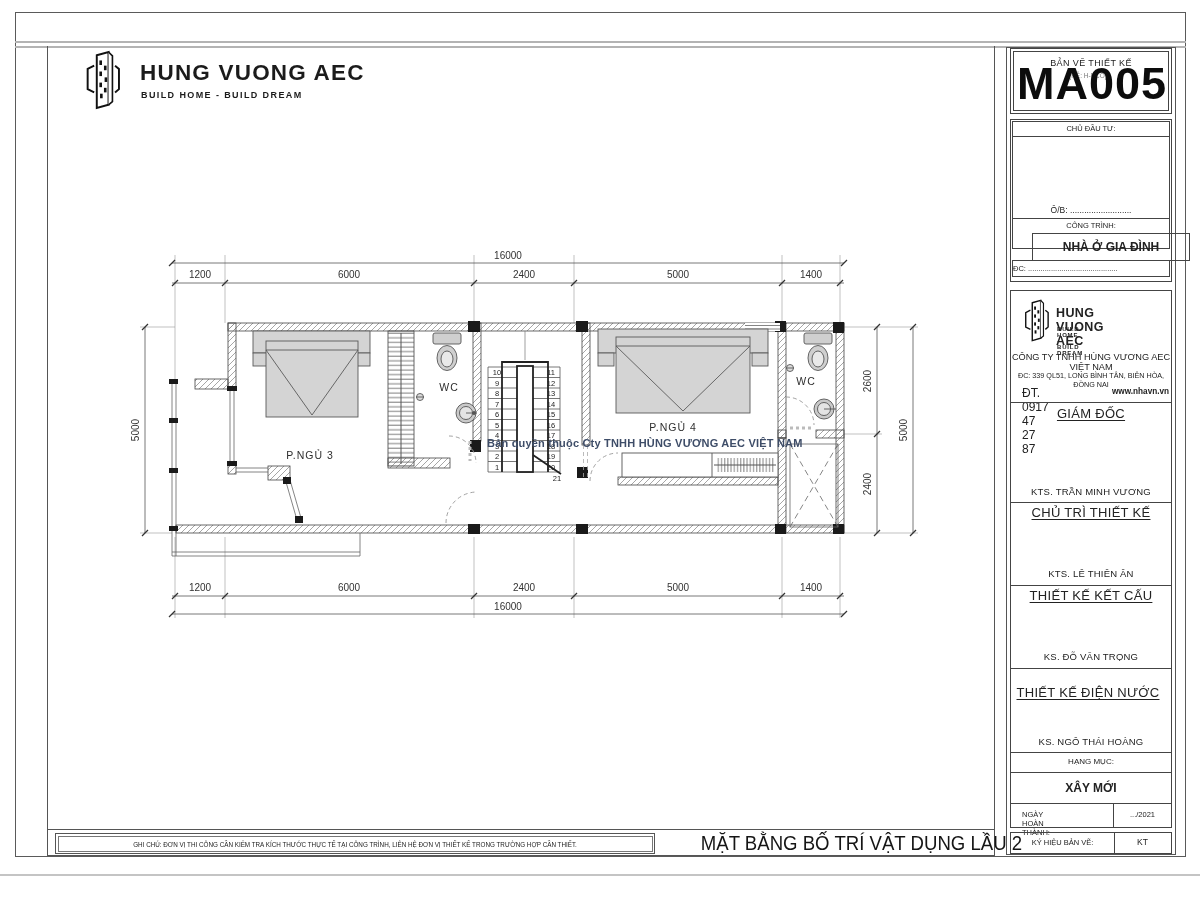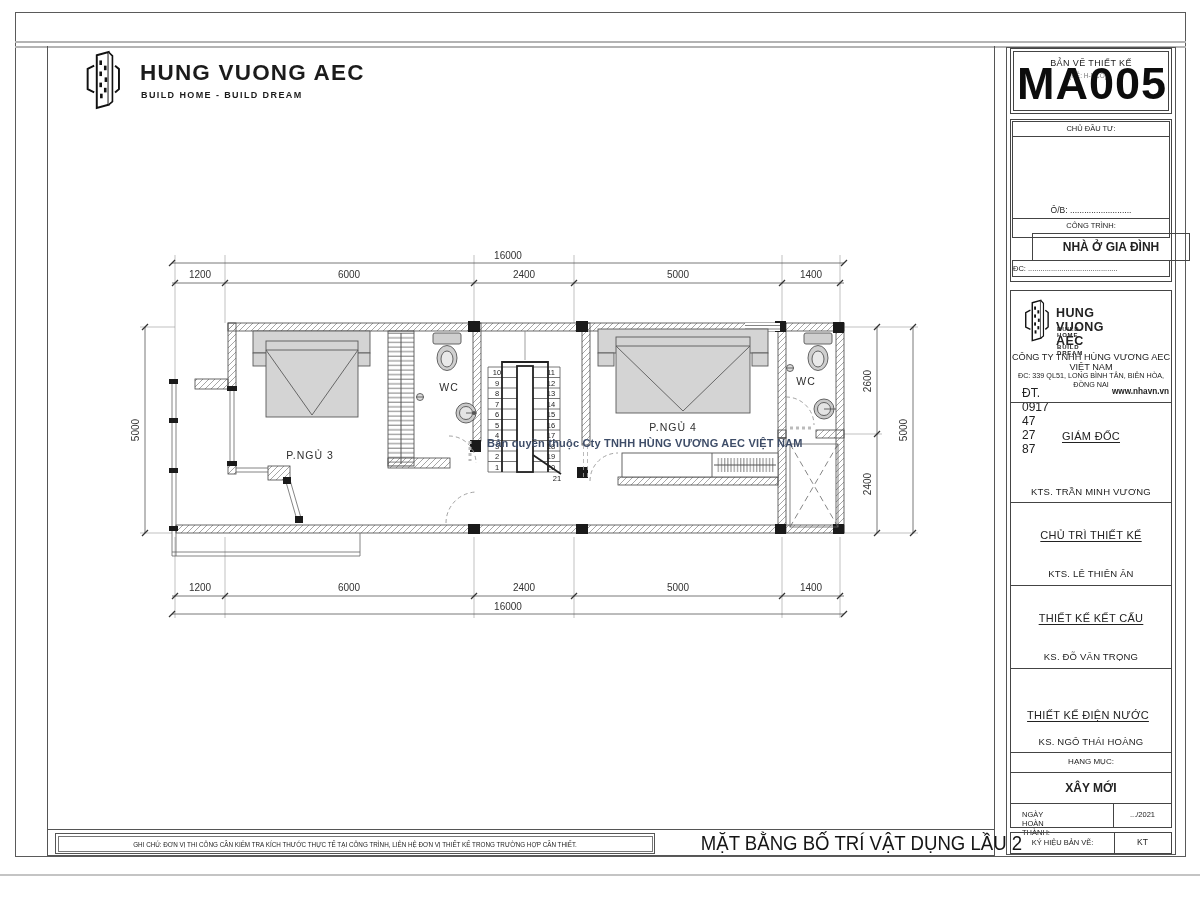--- a/index.html
+++ b/index.html
@@ -17,21 +17,21 @@
   #brand-tagline{left:141px;top:90px;font-size:9px;font-weight:700;letter-spacing:1.4px;color:#1b1b1b;}
   
   #band{left:48px;top:737px;width:1128px;height:22px;background:var(--band-bg,#d9d9d9);
         text-align:center;line-height:22px;font-size:17.5px;font-weight:700;
         color:var(--band-text,#6b6b6b);letter-spacing:.2px;white-space:nowrap;z-index:0;}
   
   #tb-outer{left:1006px;top:47px;width:170px;height:808px;border:1px solid #555;}
   .tb-box{position:absolute;left:1010px;width:162px;border:1px solid #444;box-sizing:border-box;}
   .tb-inner{position:absolute;inset:2px;border:.8px solid #444;}
   .tb-center{width:100%;text-align:center;position:absolute;}
-  .role{font-size:11px;letter-spacing:.3px;text-decoration:underline;text-underline-offset:2px;margin-top:24px;}
+  .role{font-size:13px;letter-spacing:.3px;text-decoration:underline;text-underline-offset:2px;}
   .name{font-size:9.5px;letter-spacing:.2px;}
   .hr{position:absolute;left:1010px;width:162px;height:1px;background:#444;}
   .vline{position:absolute;width:1px;background:#444;}
   #ma-code{position:absolute;left:6px;top:12px;font-size:45px;font-weight:800;letter-spacing:1px;line-height:1;color:#0c0c0c;z-index:2;}
   #ma-label{position:absolute;left:0;top:9px;width:100%;text-align:center;font-size:9px;letter-spacing:.4px;color:#222;z-index:1;}
   #ma-sub{position:absolute;left:58px;top:23px;font-size:6.5px;color:#777;z-index:1;}
   
   #note-box{left:55px;top:833px;width:600px;height:21px;border:1px solid #555;}
   #note-inner{position:absolute;inset:1.5px;border:.8px solid #777;text-align:center;
               font-size:6.3px;line-height:15px;color:#222;white-space:nowrap;overflow:hidden;}
@@ -364,21 +364,21 @@
       <div id="ma-label">BẢN VẼ THIẾT KẾ</div>
       <div id="ma-sub">(HỆ: H-ECO)</div>
       <div id="ma-code">MA005</div>
     </div>
 
     <div class="tb-box" style="top:119px;height:163px"></div>
     <div class="tb-box" style="left:1012px;width:158px;top:121px;height:16px;font-size:7.5px;text-align:center;line-height:14px">CHỦ ĐẦU TƯ:</div>
     <div class="tb-box" style="left:1012px;width:158px;top:136px;height:83px">
       <div class="tb-center" style="bottom:3px;font-size:8.5px">Ô/B: ..........................</div>
     </div>
-    <div class="tb-box" style="left:1012px;width:158px;top:218px;height:20px;font-size:7.5px;text-align:center;line-height:14px">CÔNG TRÌNH:</div>
+    <div class="tb-box" style="left:1012px;width:158px;top:218px;height:31px;font-size:7.5px;text-align:center;line-height:14px">CÔNG TRÌNH:</div>
     <div class="tb-box" style="left:1032px;width:158px;top:233px;height:28px;font-size:12px;font-weight:700;text-align:center;line-height:26px">NHÀ Ở GIA ĐÌNH</div>
     <div class="tb-box" style="left:1012px;width:158px;top:260px;height:17px;font-size:7.5px;text-align:left;line-height:15px">ĐC: ...........................................</div>
 
     <div class="tb-box" style="top:290px;height:538px"></div>
     <svg class="abs" style="left:1022px;top:299px" width="28" height="43" viewBox="0 0 60 92">
         <use href="#bldg"></use>
       </svg>
     <div class="abs" style="left:1056px;top:306px;font-size:12.5px;font-weight:800;letter-spacing:.4px">HUNG VUONG AEC</div>
     <div class="abs" style="left:1057px;top:326px;font-size:6px;font-weight:700;letter-spacing:.8px">BUILD HOME - BUILD DREAM</div>
     <div class="abs tb-center" style="left:1010px;width:162px;top:352px;font-size:9.2px">CÔNG TY TNHH HÙNG VƯƠNG AEC VIỆT NAM</div>

